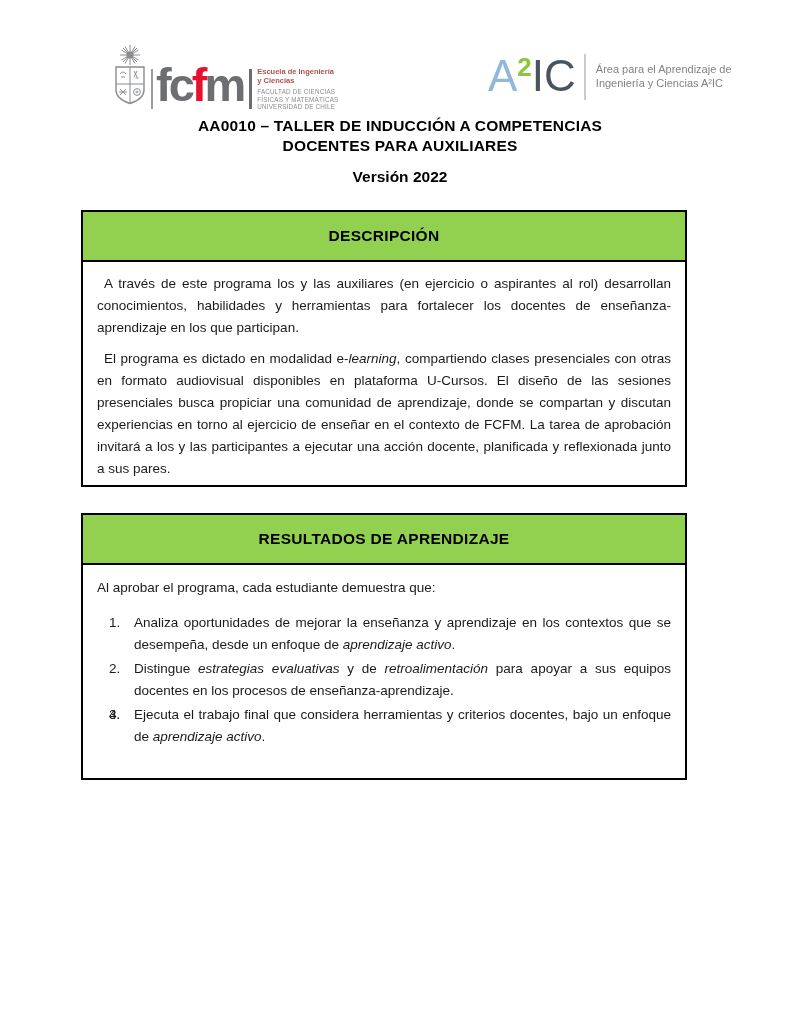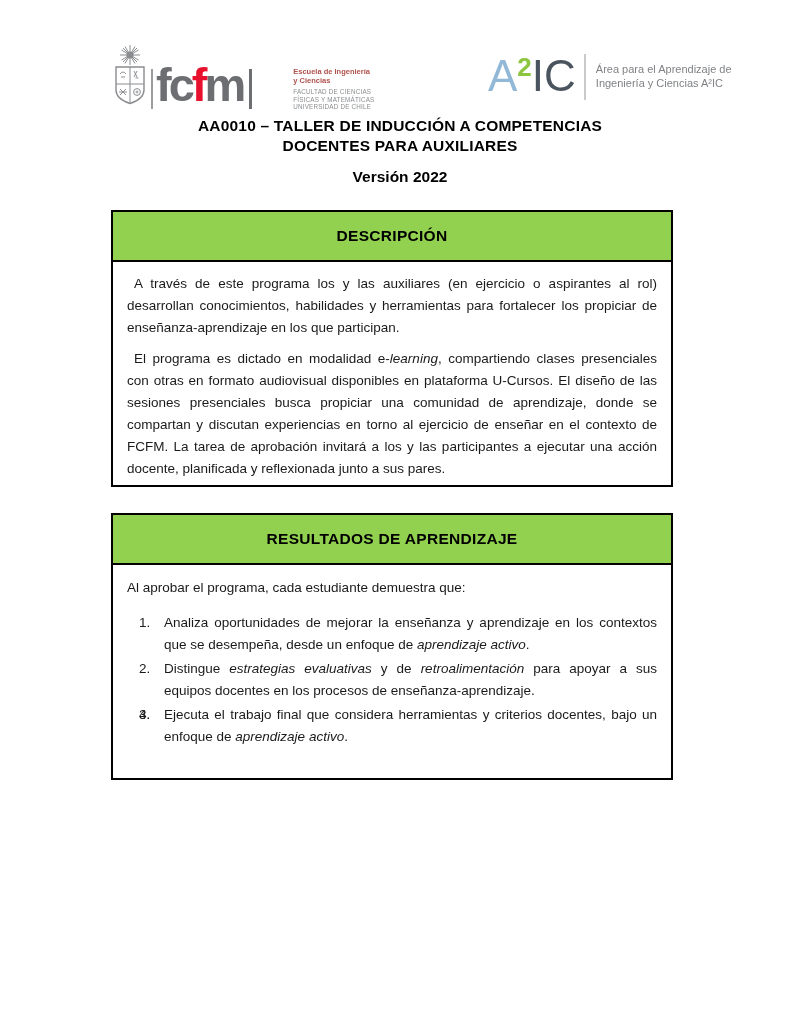--- a/index.html
+++ b/index.html
@@ -15,21 +15,21 @@
   
   .fcfm-logo { position: absolute; left: 111px; top: 44px; display: flex; align-items: flex-start; }
   .shield-wrap { width: 38px; height: 64px; }
   .fcfm-div1 { width: 2px; height: 40px; background: #9a9c9e; margin: 25px 3px 0 2px; }
   .fcfm-wordmark {
     font-size: 47px; font-weight: bold; line-height: 1;
     letter-spacing: -3px; color: #6d6e71; margin-top: 17px;
   }
   .fcfm-wordmark .red-f { color: #e8112d; }
   .fcfm-div2 { width: 3px; height: 40px; background: #6d6e71; margin: 25px 5px 0 6px; }
-  .fcfm-text { margin-top: 23px; margin-left: 36px; }
+  .fcfm-text { margin-top: 23px; }
   .school-line { font-size: 7.5px; line-height: 9px; color: #b0514c; font-weight: bold; }
   .faculty-block { margin-top: 3px; }
   .faculty-line { font-size: 6.3px; line-height: 7.5px; color: #8a8c8f; letter-spacing: 0.2px; }
 
   .a2ic-logo { position: absolute; left: 488px; top: 54px; display: flex; align-items: flex-start; }
   .a2ic-wordmark { font-size: 44px; line-height: 1; white-space: nowrap; text-align: right; }
   .a2ic-a  { color: #92b8d8; }
   .a2ic-2  { color: #8cc63f; font-size: 26px; position: relative; top: -15px; font-weight: bold; }
   .a2ic-ic { color: #4a545e; }
   .a2ic-div { width: 2px; height: 46px; background: #c8cacc; margin: 0 10px 0 8px; }
@@ -40,21 +40,21 @@
     position: absolute; top: 116px; left: 0; width: 800px;
     text-align: center; font-weight: bold; font-size: 15.5px;
     line-height: 20px; letter-spacing: 0.2px; color: #000;
   }
   .doc-version {
     position: absolute; top: 168px; left: 0; width: 800px;
     text-align: center; font-weight: bold; font-size: 15.5px; color: #000;
   }
 
   
-  .section { position: absolute; left: 111px; width: 562px; }
+  .section { position: absolute; left: 81px; width: 606px; }
   #sec-desc { top: 210px; }
   #sec-res  { top: 513px; }
   .sec-header {
     border: 2px solid #000; background: #92d050; height: 52px;
     display: flex; align-items: center; justify-content: center;
     font-weight: bold; font-size: 15.5px; letter-spacing: 0.3px; color: #000;
   }
   .sec-body { border: 2px solid #000; border-top: none; background: #fff; padding: 2px 14px; }
   #sec-desc .sec-body { height: 225px; }
   #sec-res  .sec-body { height: 215px; }
@@ -128,21 +128,21 @@
 
   <div class="doc-title">
     <div>AA0010 – TALLER DE INDUCCIÓN A COMPETENCIAS</div>
     <div>DOCENTES PARA AUXILIARES</div>
   </div>
   <div class="doc-version">Versión 2022</div>
 
   <div class="section" id="sec-desc">
     <div class="sec-header">DESCRIPCIÓN</div>
     <div class="sec-body">
-      <p class="doc-par">A través de este programa los y las auxiliares (en ejercicio o aspirantes al rol) desarrollan conocimientos, habilidades y herramientas para fortalecer los propiciar de enseñanza-aprendizaje en los que participan.</p>
+      <p class="doc-par">A través de este programa los y las auxiliares (en ejercicio o aspirantes al rol) desarrollan conocimientos, habilidades y herramientas para fortalecer los docentes de enseñanza-aprendizaje en los que participan.</p>
       <p class="doc-par">El programa es dictado en modalidad e-<i>learning</i>, compartiendo clases presenciales con otras en formato audiovisual disponibles en plataforma U-Cursos. El diseño de las sesiones presenciales busca propiciar una comunidad de aprendizaje, donde se compartan y discutan experiencias en torno al ejercicio de enseñar en el contexto de FCFM. La tarea de aprobación invitará a los y las participantes a ejecutar una acción docente, planificada y reflexionada junto a sus pares.</p>
     </div>
   </div>
 
   <div class="section" id="sec-res">
     <div class="sec-header">RESULTADOS DE APRENDIZAJE</div>
     <div class="sec-body">
       <p class="res-intro">Al aprobar el programa, cada estudiante demuestra que:</p>
       <ol class="res-list">
         <li class="res-item">

